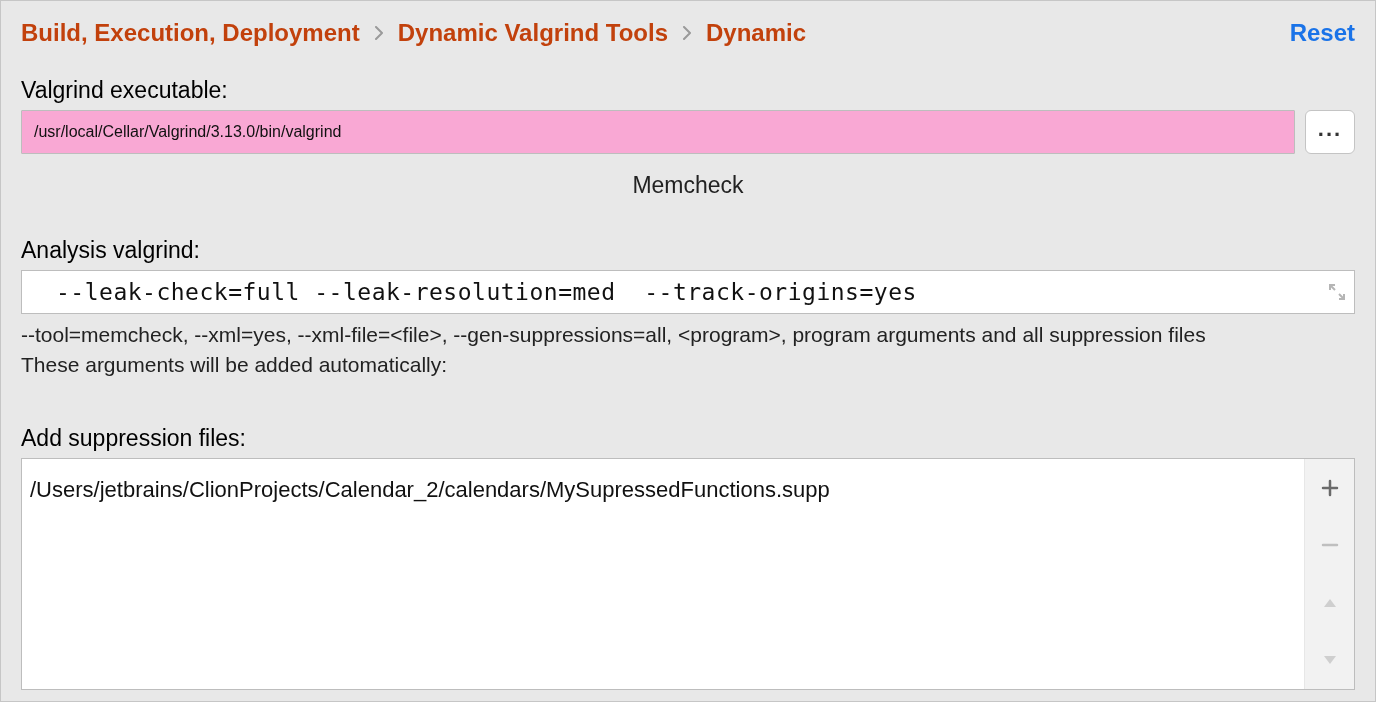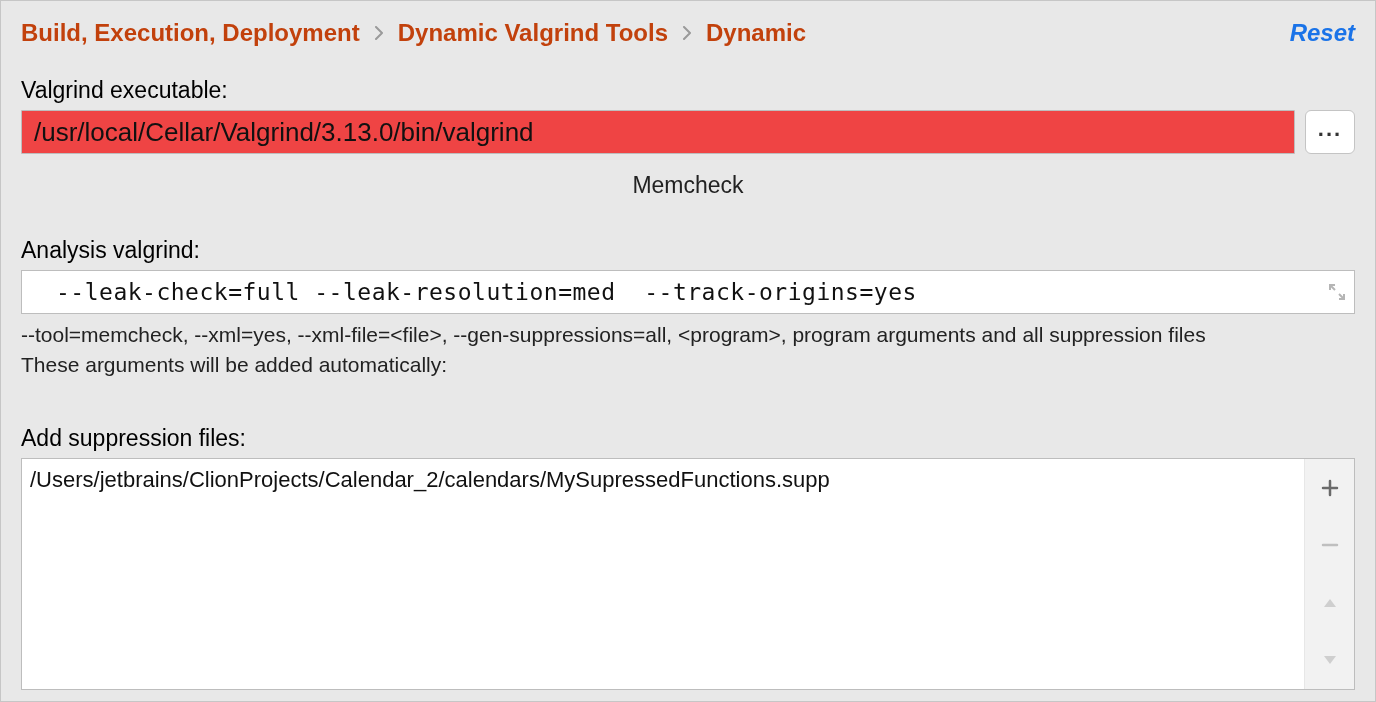--- a/index.html
+++ b/index.html
@@ -35,39 +35,38 @@
     font-size: 18px;
     color: #888;
     font-weight: 400;
     margin-top: 2px;
   }
   .reset {
     font-size: 24px;
     font-weight: 700;
     color: #1a73e8;
     cursor: pointer;
-    font-style: italic;
   }
   .label {
     font-size: 23px;
     color: #000000;
     margin-bottom: 6px;
   }
   .row {
     display: flex;
     align-items: stretch;
     gap: 10px;
     margin-bottom: 18px;
   }
   .textfield {
     flex: 1;
     height: 44px;
     border: 1px solid #bdbdbd;
-    background: #ef4444;
-    font-size: 26px;
+    background: #f9a8d4;
+    font-size: 16px;
     padding: 0 12px;
     color: #111;
     outline: none;
     border-radius: 1px;
   }
   .browse-btn {
     width: 50px;
     height: 44px;
     border: 1px solid #c4c4c4;
     border-radius: 6px;
@@ -140,21 +139,21 @@
   }
   .supp-wrap {
     display: flex;
     border: 1px solid #bdbdbd;
     background: #fff;
     height: 232px;
   }
   .supp-list {
     flex: 1;
     overflow: auto;
-    padding: 6px 8px;
+    padding: 16px 8px;
     font-size: 22px;
     color: #111;
   }
   .supp-item {
     height: 30px;
     display: flex;
     align-items: center;
     cursor: pointer;
   }
   .supp-tools {

